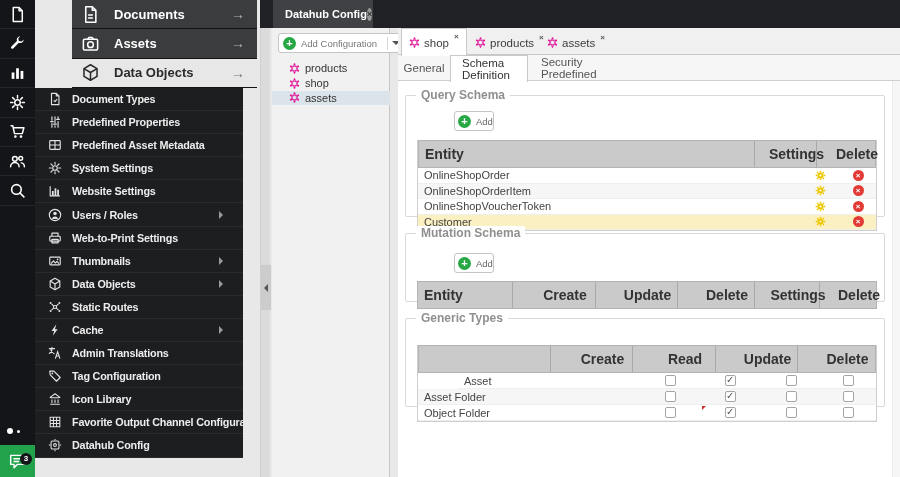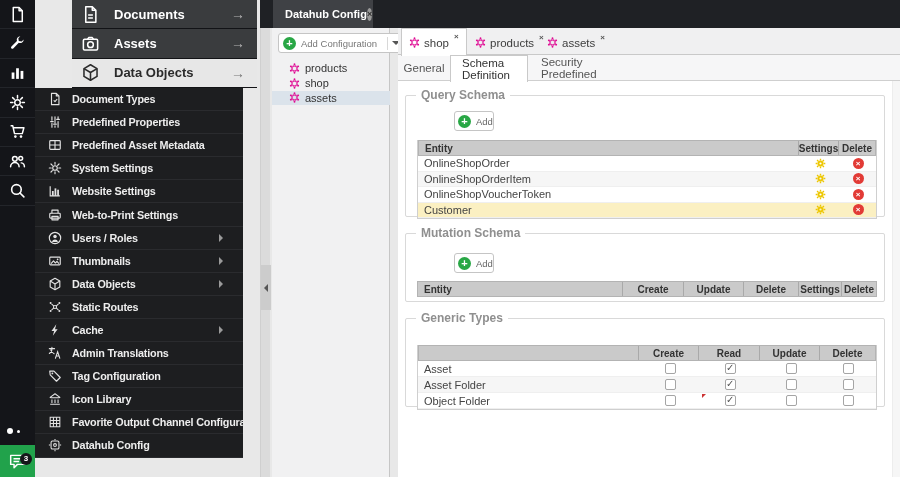--- a/index.html
+++ b/index.html
@@ -62,21 +62,21 @@
   .fs-mutation{top:152px;height:69px;}
   .fs-generic{top:237px;height:89px;}
   .legend{position:absolute;top:-8px;left:10px;background:#fff;padding:0 5px;font-size:12px;color:#8f8f8f;white-space:nowrap;font-weight:bold;}
   .add2{position:absolute;left:12px;width:40px;height:20px;background:#fff;border:1px solid #c5c5c5;border-radius:3px;display:flex;align-items:center;box-sizing:border-box;margin-left:36px;}
   .add2 .plus{margin-left:3px;}
   .add2 .lbl{font-size:9.5px;color:#666;margin-left:5px;}
 
   
   .grid{position:absolute;left:11px;width:460px;border:1px solid #cfcfcf;border-top:none;box-sizing:border-box;}
   .grid-noborder{border:none;}
-  .th-row{display:flex;height:16px;background:#cacaca;border:1px solid #b3b3b3;box-sizing:border-box;align-items:center;font-size:10px;font-weight:bold;color:#333;}
+  .th-row{display:flex;height:28px;background:#cacaca;border:1px solid #b3b3b3;box-sizing:border-box;align-items:center;font-size:14px;font-weight:bold;color:#333;gap:22px;}
   .th{border-right:1px solid #a9a9a9;height:100%;display:flex;align-items:center;justify-content:center;box-sizing:border-box;}
   .th:last-child{border-right:none;}
   .th.left{justify-content:flex-start;padding-left:6px;}
   .t-r{display:flex;height:14.5px;align-items:center;border-bottom:1px solid #efefef;font-size:11px;color:#444;background:#fff;}
   .t-r.alt{background:#f6f6f6;}
   .t-r.hl{background:#fbf0c2;}
   .cell{height:100%;display:flex;align-items:center;justify-content:center;box-sizing:border-box;position:relative;}
   .cell.left{justify-content:flex-start;padding-left:6px;}
   .flex1{flex:1;min-width:0;}
   .w40{width:40px;}.w36{width:36px;}
@@ -391,21 +391,21 @@
       <div class="fieldset fs-generic">
         <span class="legend">Generic Types</span>
         <div class="grid" style="top:26px;">
           <div class="th-row">
             <div class="th left flex1"></div>
             <div class="th w60">Create</div>
             <div class="th w61">Read</div>
             <div class="th w60">Update</div>
             <div class="th w55">Delete</div>
           </div>
-          <div class="t-r" style="height:15px;">
+          <div class="t-r" style="height:15px;margin-left:40px;">
             <div class="cell left flex1">Asset</div>
             <div class="cell w60">
                 <span class="cb"></span>
               </div>
             <div class="cell w61">
                 <span class="cb checked"></span>
               </div>
             <div class="cell w60">
                 <span class="cb"></span>
               </div>
@@ -513,35 +513,35 @@
     <div class="ms-item">
       <svg viewBox="0 0 16 16" fill="none" stroke="currentColor" stroke-width="1.3">
           <path d="M2.5 2.5v11h11"></path>
           <rect x="4.5" y="8" width="2" height="5.5" fill="currentColor" stroke="none"></rect>
           <rect x="7.5" y="5" width="2" height="8.5" fill="currentColor" stroke="none"></rect>
           <rect x="10.5" y="6.5" width="2" height="7" fill="currentColor" stroke="none"></rect>
         </svg>
       <span class="ms-lbl">Website Settings</span>
     </div>
     <div class="ms-item">
-      <svg viewBox="0 0 16 16" fill="none" stroke="currentColor" stroke-width="1.3" stroke-linejoin="round">
-          <path d="M4.5 6V2.5h7V6"></path>
-          <rect x="2" y="6" width="12" height="5.5" rx="1"></rect>
-          <path d="M4.5 9.5h7v4h-7z"></path>
-        </svg>
-      <span class="ms-lbl">Web-to-Print Settings</span>
-    </div>
-    <div class="ms-item">
       <svg viewBox="0 0 16 16" fill="none" stroke="currentColor" stroke-width="1.3">
           <circle cx="8" cy="8" r="6.5"></circle>
           <circle cx="8" cy="6.3" r="2" fill="currentColor" stroke="none"></circle>
           <path d="M4.5 12.6a3.6 3.6 0 0 1 7 0z" fill="currentColor" stroke="none"></path>
         </svg>
       <span class="ms-lbl">Users / Roles</span>
       <span class="ms-chev"></span>
+    </div>
+    <div class="ms-item">
+      <svg viewBox="0 0 16 16" fill="none" stroke="currentColor" stroke-width="1.3" stroke-linejoin="round">
+          <path d="M4.5 6V2.5h7V6"></path>
+          <rect x="2" y="6" width="12" height="5.5" rx="1"></rect>
+          <path d="M4.5 9.5h7v4h-7z"></path>
+        </svg>
+      <span class="ms-lbl">Web-to-Print Settings</span>
     </div>
     <div class="ms-item">
       <svg viewBox="0 0 16 16" fill="none" stroke="currentColor" stroke-width="1.3" stroke-linejoin="round">
           <rect x="2" y="3.5" width="12" height="9" rx="1"></rect>
           <circle cx="11" cy="6" r="1" fill="currentColor" stroke="none"></circle>
           <path d="M3.5 11l2.8-3.2 2.2 2.5 1.7-2 2.3 2.7"></path>
         </svg>
       <span class="ms-lbl">Thumbnails</span>
       <span class="ms-chev"></span>
     </div>

